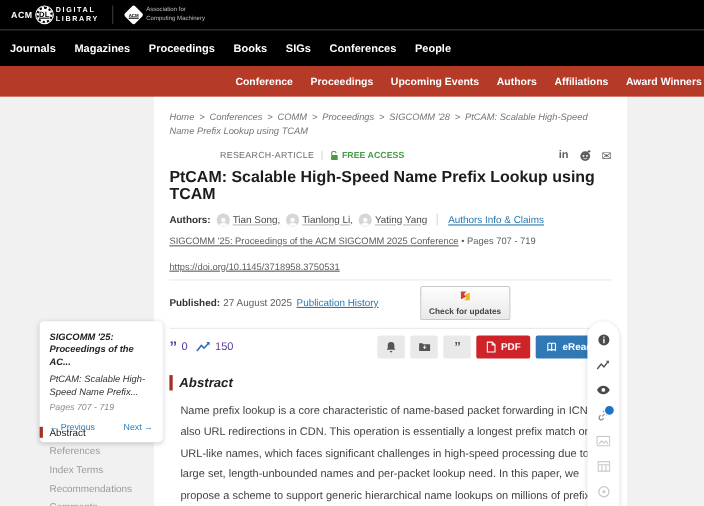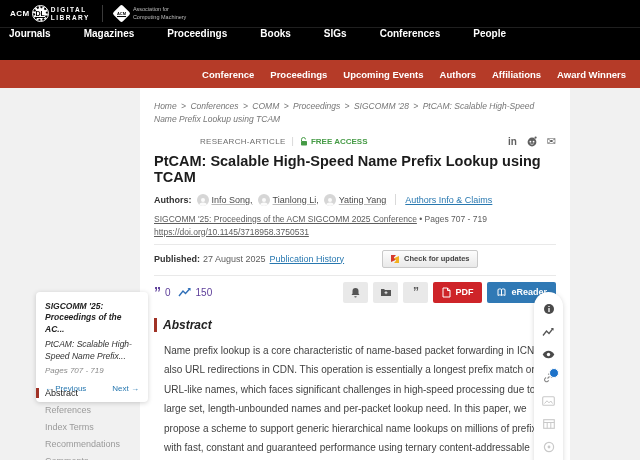--- a/index.html
+++ b/index.html
@@ -14,25 +14,25 @@
     margin:0 3px; border:2px dotted #000; outline:1px solid #fff; }
   .logo-stack { color:#fff; font-size:6.5px; font-weight:bold; letter-spacing:1.5px; line-height:1.15; }
   .logo-sep { width:1px; height:17px; background:#3a3a3a; margin:0 12px; }
   .assoc { display:flex; align-items:center; gap:5px; }
   .diamond { width:13px; height:13px; background:#fff; transform:rotate(45deg); border-radius:2px;
     display:flex; align-items:center; justify-content:center; }
   .diamond span { transform:rotate(-45deg); font-size:4px; font-weight:bold; color:#000; }
   .assoc-text { color:#bdbdbd; font-size:5.5px; line-height:1.3; }
 
   .mainnav { height:33px; background:#000; border-top:1px solid #1f1f1f; display:flex;
-    gap:33px; padding-left:9px; }
+    align-items:center; gap:17px; padding-left:9px; }
   .mainnav a { color:#fff; font-size:10px; font-weight:bold; text-decoration:none; cursor:pointer; }
 
   .rednav { height:28px; background:#b53b28; display:flex; align-items:center;
-    justify-content:flex-end; gap:16px; padding-right:14px; }
+    justify-content:flex-end; gap:16px; padding-right:2px; }
   .rednav a { color:#fff; font-size:9.5px; font-weight:600; text-decoration:none; cursor:pointer; }
 
   
   .page { position:relative; height:372px; background:#f1f1f1; overflow:hidden; }
   .column { position:absolute; left:140px; top:0; width:430px; height:100%;
     background:#fff; padding:0 14px; }
 
   .breadcrumb { padding-top:12px; font-size:8.5px; font-style:italic; color:#767676; line-height:1.5; }
   .breadcrumb a { color:#767676; text-decoration:none; cursor:pointer; }
   .crumb-sep { margin:0 2px; }
@@ -52,32 +52,32 @@
   .authors-label { font-weight:bold; }
   .author { display:flex; align-items:center; gap:3px; }
   .avatar { width:12px; height:12px; border-radius:50%; background:#d6d6d6; overflow:hidden;
     display:inline-flex; align-items:flex-end; justify-content:center; }
   .author a { color:#4a4a4a; text-decoration:underline; text-decoration-color:#b9b9b9; cursor:pointer; }
   .authors-vert { width:1px; height:11px; background:#d9d9d9; margin:0 4px; }
   .info-claims { color:#2878b0; text-decoration:underline; font-size:9px; cursor:pointer; }
 
   .venue-line { margin-top:8px; font-size:8.5px; color:#5d5d5d; }
   .venue-line a { color:#5d5d5d; text-decoration:underline; cursor:pointer; }
-  .doi-line { margin-top:3px; font-size:8.5px; }
+  .doi-line { margin-top:13px; font-size:8.5px; }
   .doi-line a { color:#5d5d5d; text-decoration:underline; cursor:pointer; }
 
   .divider { border-top:1px solid #e9e9e9; margin-top:7px; }
 
   .pub-row { margin-top:5px; display:flex; align-items:center; font-size:9px; }
   .pub-label { font-weight:bold; color:#333; }
   .pub-date { color:#5d5d5d; margin-left:3px; }
   .pub-history { color:#2878b0; text-decoration:underline; margin-left:4px; cursor:pointer; }
   .check-updates { margin-left:38px; display:inline-flex; align-items:center; gap:4px;
     border:1px solid #c9c9c9; border-radius:2px; background:linear-gradient(#fdfdfd,#e9e9e9);
-    padding:3px 7px; font-size:7.5px; font-weight:bold; color:#444; cursor:pointer; }
+    padding:3px 7px; font-size:7.5px; font-weight:bold; color:#444; cursor:pointer;flex-direction:column; }
 
   .actions-row { margin-top:6px; display:flex; align-items:center; justify-content:space-between; }
   .metrics { display:flex; align-items:center; gap:4px; }
   .quote-glyph { font-size:14px; font-weight:bold; color:#5c3d99; line-height:10px; }
   .metric-num { font-size:10px; color:#5c3d99; }
   .btn-group { display:flex; align-items:center; gap:5px; }
   .sq-btn { width:25px; height:21px; background:#e9e9e9; border:none; border-radius:2px;
     display:flex; align-items:center; justify-content:center; color:#555; cursor:pointer; }
   .sq-btn .quote-sm { font-size:12px; font-weight:bold; line-height:8px; color:#555; }
   .pdf-btn { height:21px; background:#ce2429; color:#fff; border:none; border-radius:2px;
@@ -201,21 +201,21 @@
 
     <div class="authors-row">
       <span class="authors-label">Authors:</span>
       <span class="author">
         <span class="avatar">
           <svg width="10" height="9" viewBox="0 0 10 9">
               <circle cx="5" cy="3" r="2" fill="#fbfbfb"></circle>
               <path d="M1 9a4 3.4 0 0 1 8 0z" fill="#fbfbfb"></path>
             </svg>
         </span>
-        <a>Info Song,</a>
+        <a>Tian Song,</a>
       </span>
       <span class="author">
         <span class="avatar">
           <svg width="10" height="9" viewBox="0 0 10 9">
               <circle cx="5" cy="3" r="2" fill="#fbfbfb"></circle>
               <path d="M1 9a4 3.4 0 0 1 8 0z" fill="#fbfbfb"></path>
             </svg>
         </span>
         <a>Tianlong Li,</a>
       </span>

